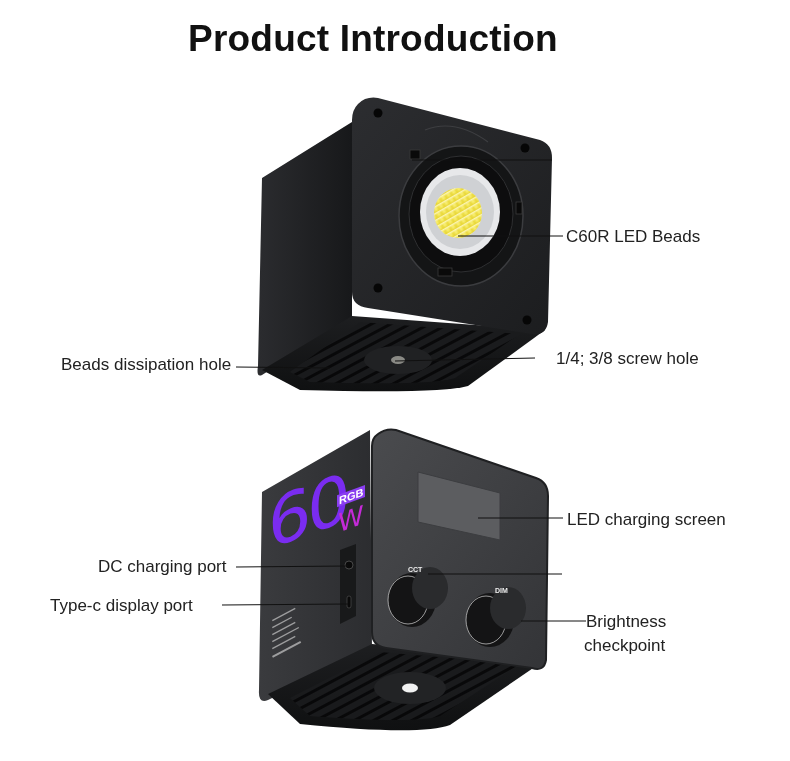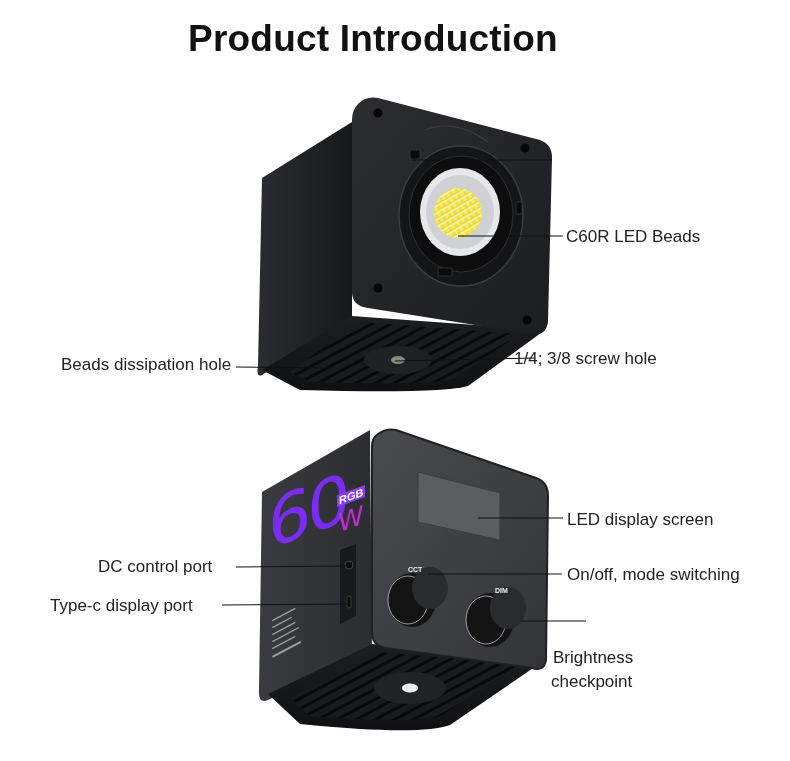--- a/index.html
+++ b/index.html
@@ -137,24 +137,23 @@
 <div style="position:absolute; left:337px; top:490px; font-size:11px; font-weight:bold; color:#fff; background:#8a3ef0; padding:0 2px; transform:skewY(-20deg);">RGB</div>
 <div style="position:absolute; left:338px; top:504px; font-size:26px; color:#c42ad8; transform:skewY(-20deg); font-family:'DejaVu Sans', sans-serif;">W</div>
 
 <div style="position:absolute; left:408px; top:566px; font-size:7px; color:#eee; font-weight:bold;">CCT</div>
 <div style="position:absolute; left:495px; top:587px; font-size:7px; color:#eee; font-weight:bold;">DIM</div>
 
 <div class="label center" style="left:556px; top:151px; width:124px;">
 </div>
 <div class="label" style="left:566px; top:225px;text-align:right;">C60R LED Beads</div>
 <div class="label" style="left:61px; top:353px;">Beads dissipation hole</div>
-<div class="label" style="left:514px; top:347px;text-align:right;">1/4; 3/8 screw hole</div>
+<div class="label" style="left:556px; top:347px;text-align:right;">1/4; 3/8 screw hole</div>
 
-<div class="label" style="left:567px; top:508px;">LED display screen</div>
-<div class="label" style="left:98px; top:555px;">DC control port</div>
+<div class="label" style="left:567px; top:508px;">LED charging screen</div>
+<div class="label" style="left:98px; top:555px;">DC charging port</div>
 <div class="label" style="left:50px; top:594px;">Type-c display port</div>
 <div class="label" style="left:567px; top:563px;">
-  <div>On/off, mode switching</div>
 </div>
-<div class="label" style="left:553px; top:610px;margin-top:36px;">
+<div class="label" style="left:586px; top:610px;">
   <div>Brightness</div>
   <div style="margin-left:-2px;">checkpoint</div>
 </div>
 
 </body></html>

